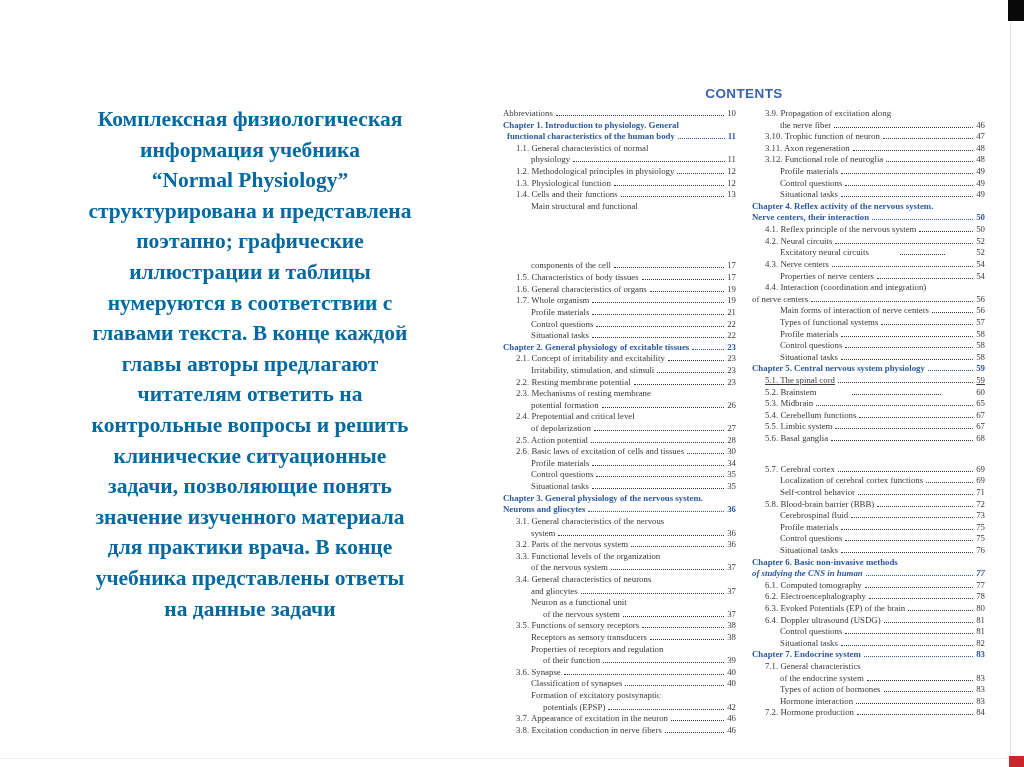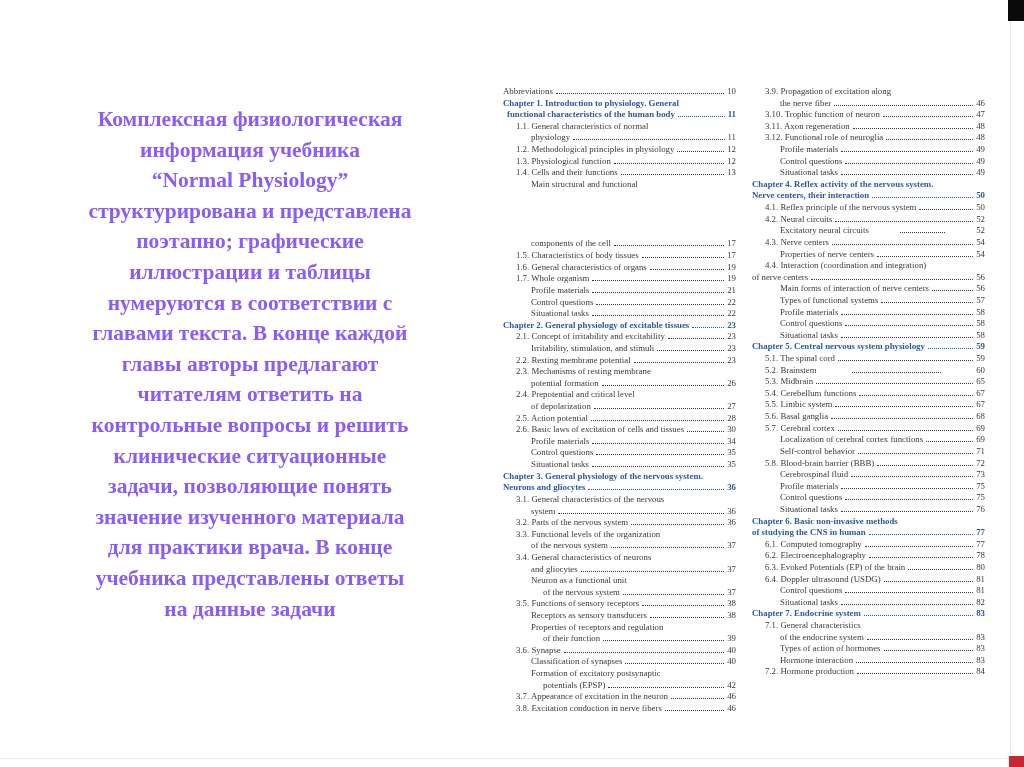--- a/index.html
+++ b/index.html
@@ -29,21 +29,21 @@
   }
 
   
   .intro {
     position: absolute; left: 28px; top: 104px; width: 444px;
     text-align: center;
     font-family: "Liberation Serif", serif;
     font-weight: bold;
     font-size: 21.5px;
     line-height: 30.6px;
-    color: #8b5cf6;
+    color: #0369a1;
     white-space: pre-line;
   }
 
   
   .toc {
     position: absolute; left: 503px; top: 86px; width: 482px;
   }
   .toc-title {
     text-align: center;
     font-family: "Liberation Sans", sans-serif;
@@ -90,20 +90,21 @@
 читателям ответить на
 контрольные вопросы и решить
 клинические ситуационные
 задачи, позволяющие понять
 значение изученного материала
 для практики врача. В конце
 учебника представлены ответы
 на данные задачи</div>
 
   <div class="toc">
+    <div class="toc-title">CONTENTS</div>
     <div class="toc-cols">
       <div class="toc-col">
           <div class="toc-row" style="padding-left: 0px;">
             <span class="tt">Abbreviations</span>
             <span class="dots"></span>
             <span class="pg">10</span>
           </div>
           <div class="toc-row ch" style="padding-left: 0px;">
             <span class="tt">Chapter 1. Introduction to physiology. General</span>
           </div>
@@ -429,21 +430,21 @@
           <div class="toc-row" style="padding-left: 28px;">
             <span class="tt">Situational tasks</span>
             <span class="dots"></span>
             <span class="pg">58</span>
           </div>
           <div class="toc-row ch" style="padding-left: 0px;">
             <span class="tt">Chapter 5. Central nervous system physiology</span>
             <span class="dots"></span>
             <span class="pg">59</span>
           </div>
-          <div class="toc-row" style="padding-left: 13px;">
+          <div class="toc-row" style="padding-left: 13px; text-decoration: underline;">
             <span class="tt">5.1. The spinal cord</span>
             <span class="dots"></span>
             <span class="pg">59</span>
           </div>
           <div class="toc-row" style="padding-left: 13px; gap: 32px;">
             <span class="tt">5.2. Brainstem</span>
             <span class="dots"></span>
             <span class="pg">60</span>
           </div>
           <div class="toc-row" style="padding-left: 13px;">
@@ -459,21 +460,21 @@
           <div class="toc-row" style="padding-left: 13px;">
             <span class="tt">5.5. Limbic system</span>
             <span class="dots"></span>
             <span class="pg">67</span>
           </div>
           <div class="toc-row" style="padding-left: 13px;">
             <span class="tt">5.6. Basal ganglia</span>
             <span class="dots"></span>
             <span class="pg">68</span>
           </div>
-          <div class="toc-row" style="padding-left: 13px;">
+          <div class="toc-row" style="padding-left: 13px; margin-top: 19px;">
             <span class="tt">5.7. Cerebral cortex</span>
             <span class="dots"></span>
             <span class="pg">69</span>
           </div>
           <div class="toc-row" style="padding-left: 28px;">
             <span class="tt">Localization of cerebral cortex functions</span>
             <span class="dots"></span>
             <span class="pg">69</span>
           </div>
           <div class="toc-row" style="padding-left: 28px; justify-content: flex-end;">
@@ -502,21 +503,21 @@
             <span class="pg">75</span>
           </div>
           <div class="toc-row" style="padding-left: 28px;">
             <span class="tt">Situational tasks</span>
             <span class="dots"></span>
             <span class="pg">76</span>
           </div>
           <div class="toc-row ch" style="padding-left: 0px;">
             <span class="tt">Chapter 6. Basic non-invasive methods</span>
           </div>
-          <div class="toc-row ch" style="padding-left: 0px;">
+          <div class="toc-row ch" style="padding-left: 0px; font-style: italic;">
             <span class="tt">of studying the CNS in human</span>
             <span class="dots"></span>
             <span class="pg">77</span>
           </div>
           <div class="toc-row" style="padding-left: 13px;">
             <span class="tt">6.1. Computed tomography</span>
             <span class="dots"></span>
             <span class="pg">77</span>
           </div>
           <div class="toc-row" style="padding-left: 13px;">

